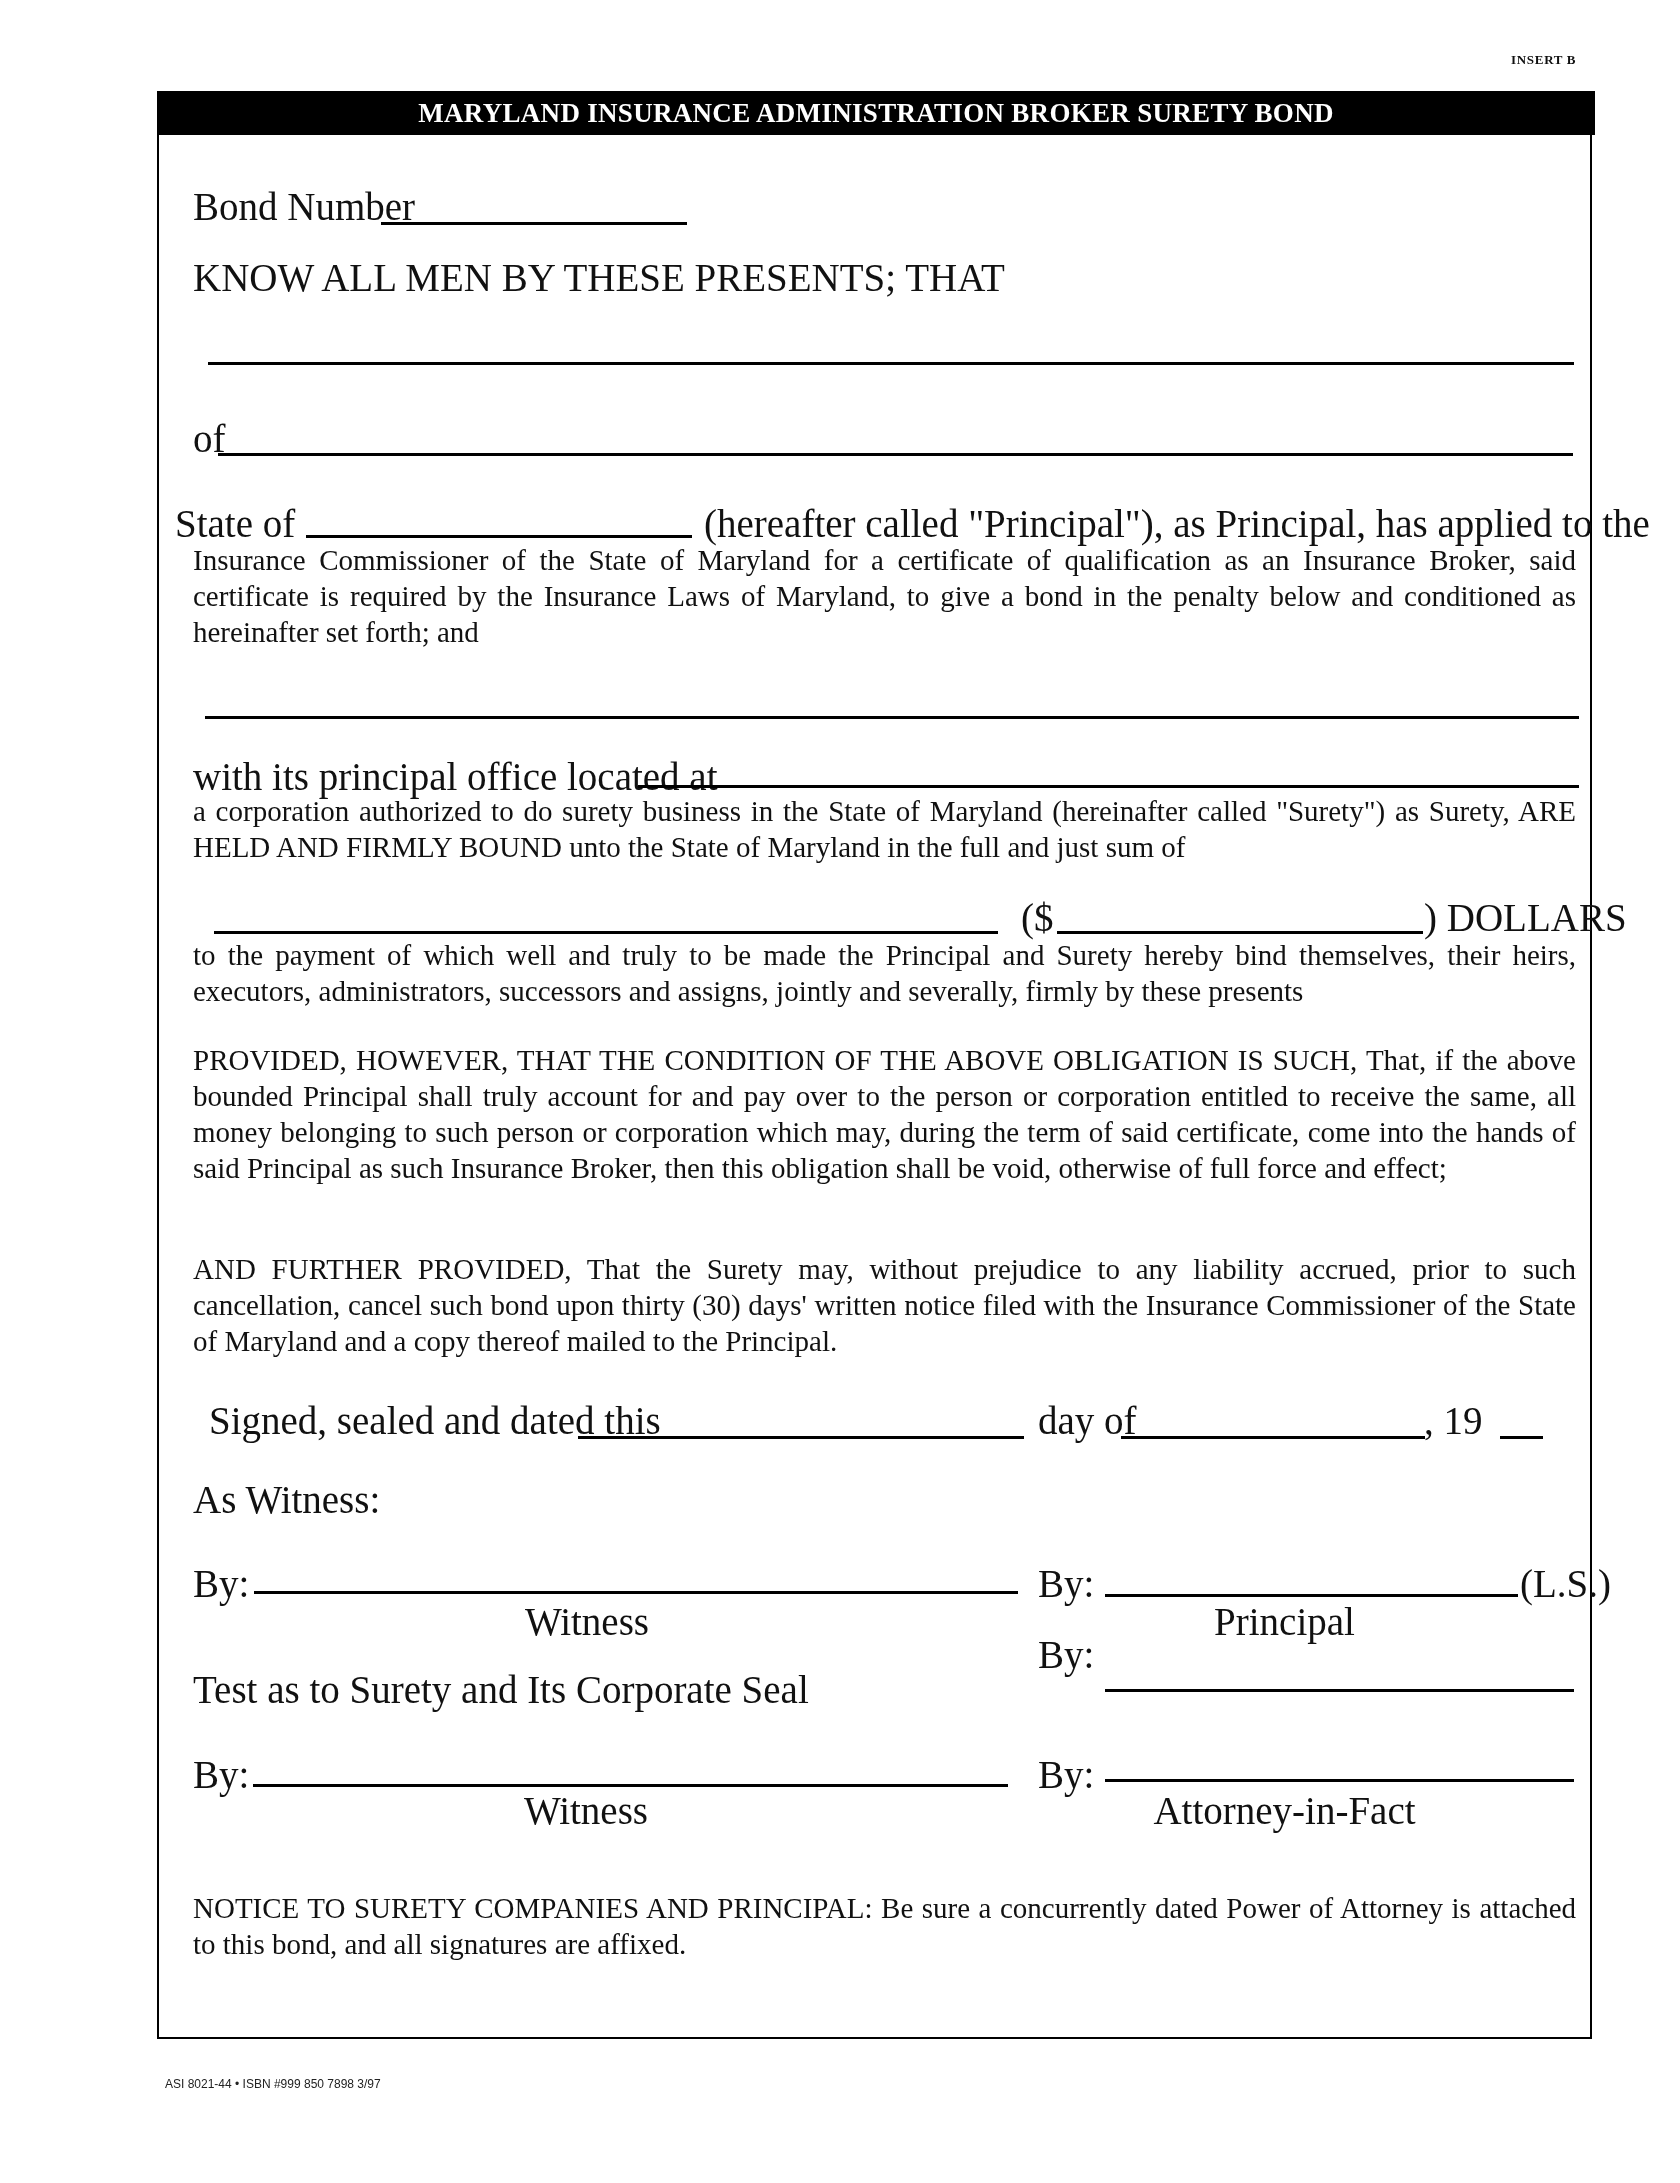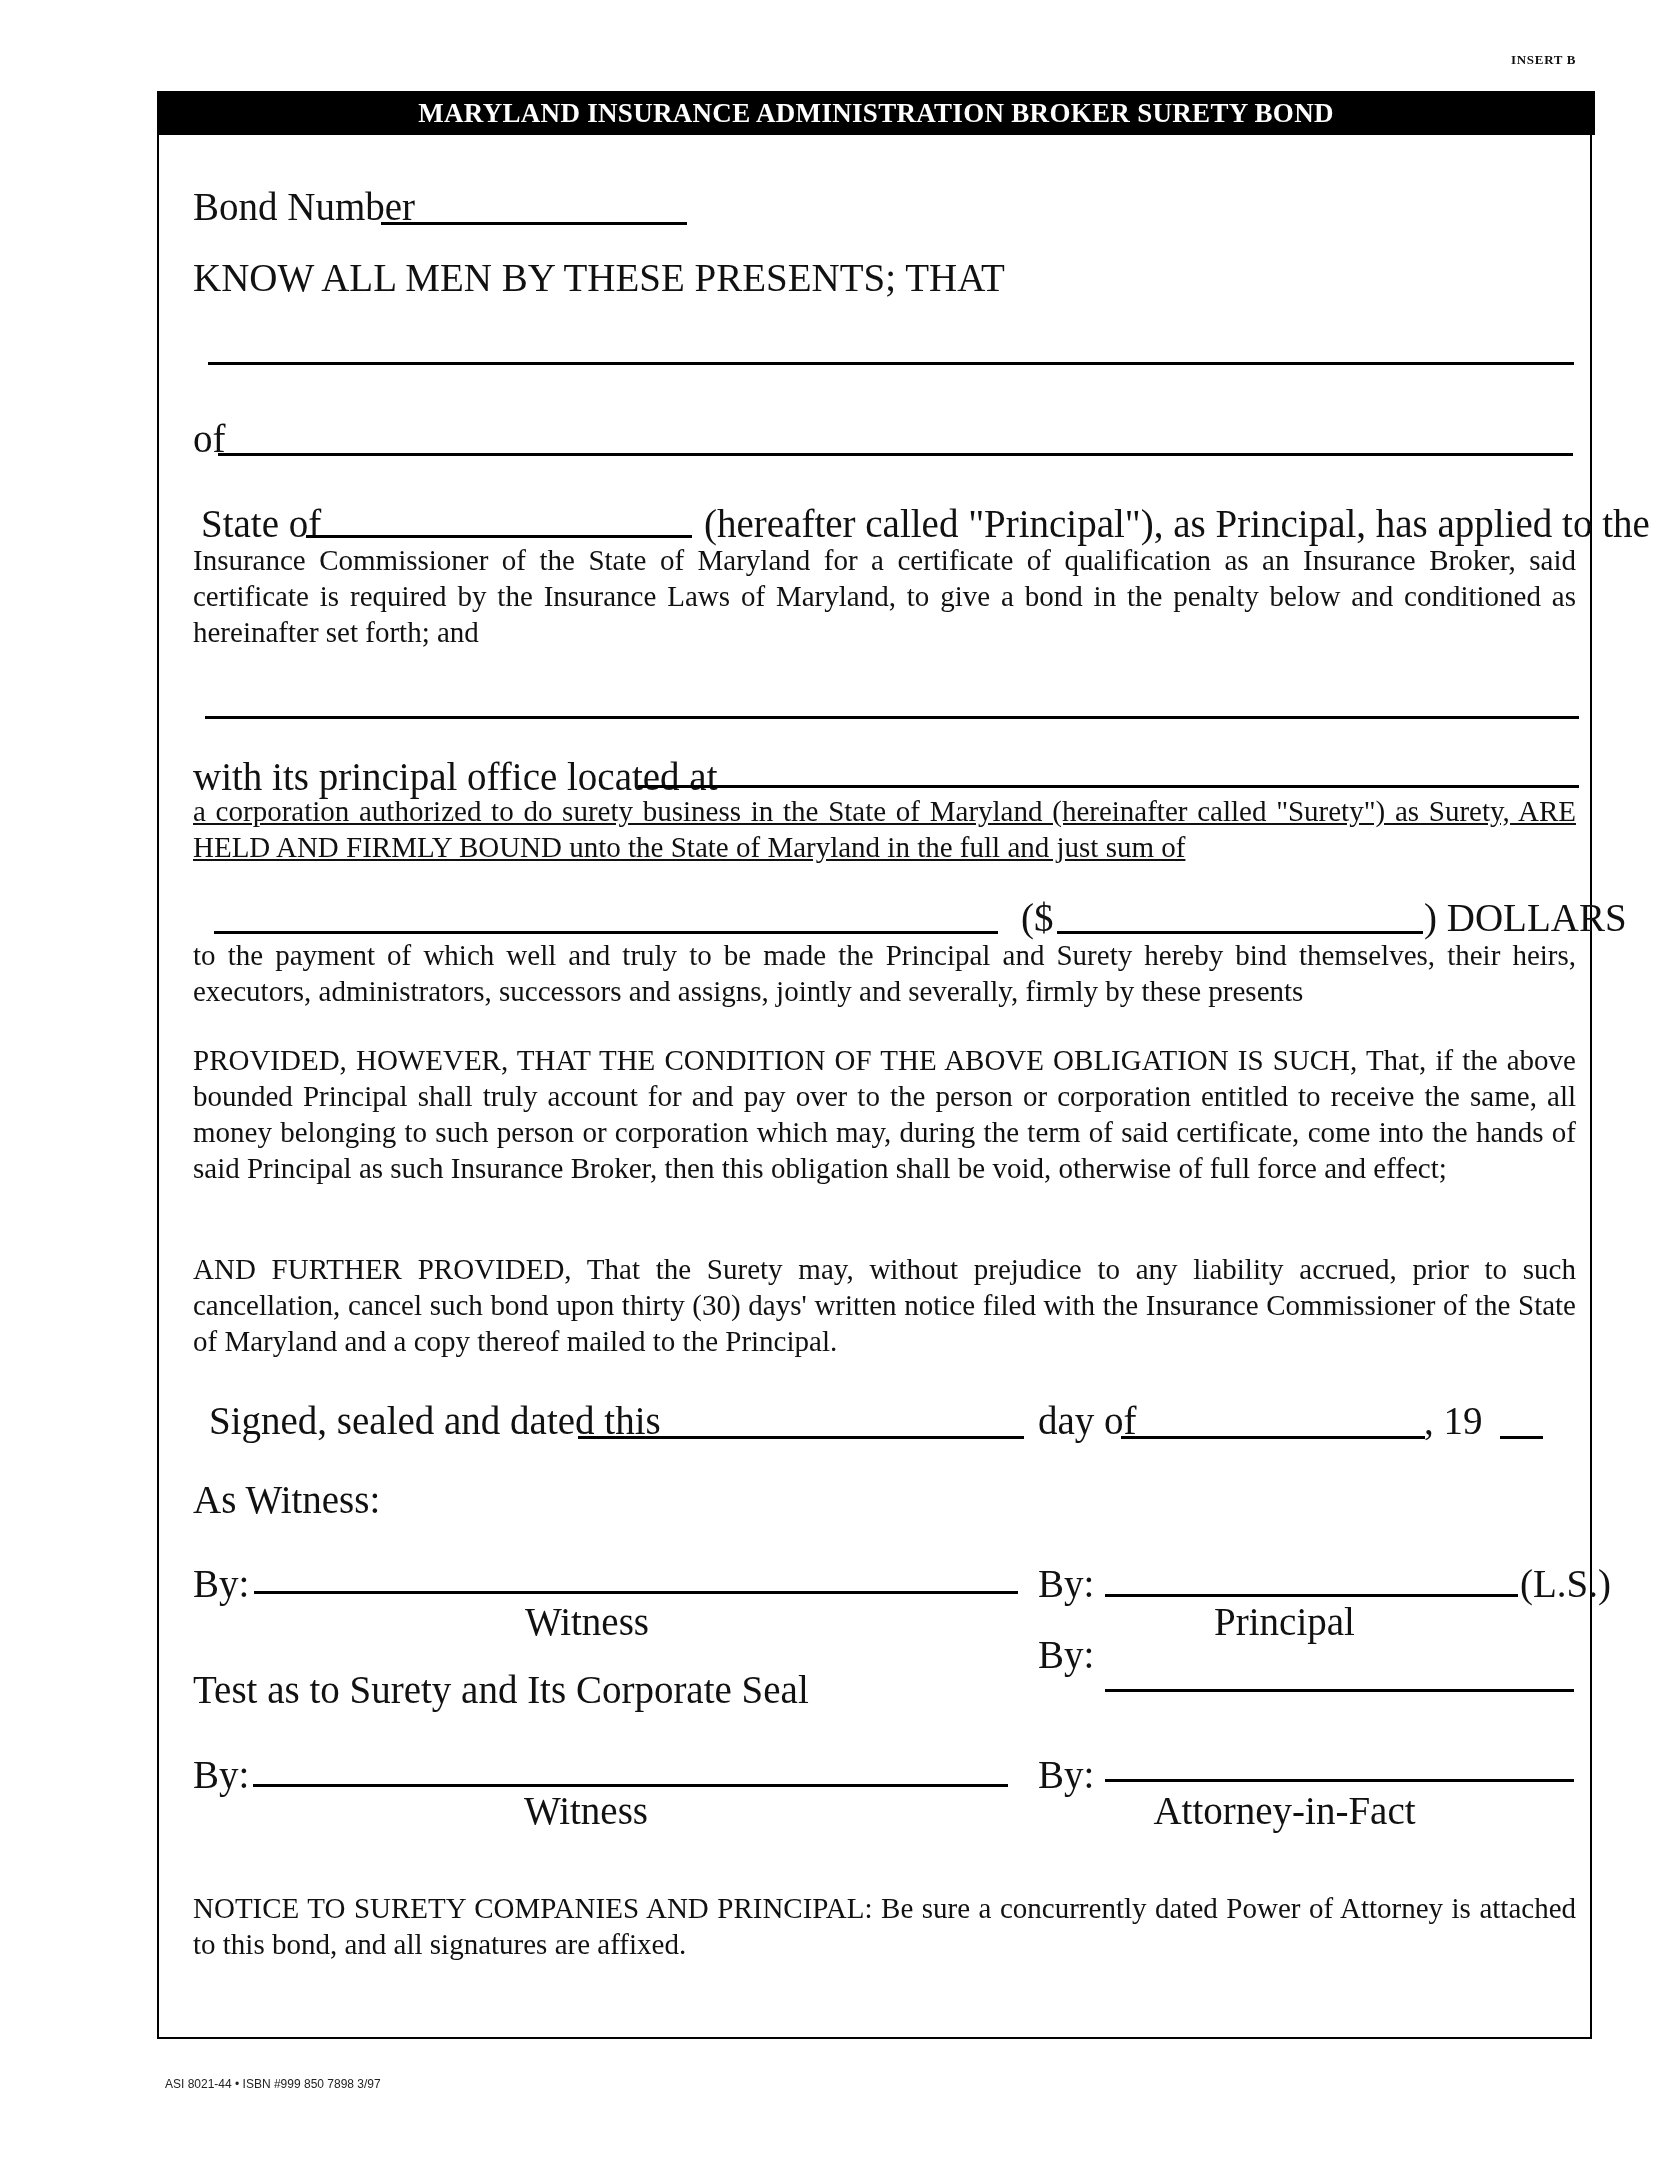--- a/index.html
+++ b/index.html
@@ -29,30 +29,30 @@
 
 <div class="abs txt" style="left:193px;top:189px;">Bond Number</div>
 <div class="line" style="left:381px;top:222px;width:306px;"></div>
 
 <div class="abs txt" style="left:193px;top:260px;">KNOW ALL MEN BY THESE PRESENTS; THAT</div>
 <div class="line" style="left:208px;top:362px;width:1366px;"></div>
 
 <div class="abs txt" style="left:193px;top:421px;">of</div>
 <div class="line" style="left:218px;top:453px;width:1355px;"></div>
 
-<div class="abs txt" style="left:201px;top:506px;">State of</div>
+<div class="abs txt" style="left:175px;top:506px;">State of</div>
 <div class="line" style="left:306px;top:535px;width:386px;"></div>
 <div class="abs txt" style="left:704px;top:506px;width:872px;text-align:right;">(hereafter called "Principal"), as Principal, has applied to the</div>
 <div class="para-block para" style="top:542px;">Insurance Commissioner of the State of Maryland for a certificate of qualification as an Insurance Broker, said certificate is required by the Insurance Laws of Maryland, to give a bond in the penalty below and conditioned as hereinafter set forth; and</div>
 
 <div class="line" style="left:205px;top:716px;width:1374px;"></div>
 
 <div class="abs txt" style="left:193px;top:759px;">with its principal office located at</div>
 <div class="line" style="left:638px;top:785px;width:941px;"></div>
-<div class="para-block para" style="top:793px;text-decoration:underline;">a corporation authorized to do surety business in the State of Maryland (hereinafter called "Surety") as Surety, ARE HELD AND FIRMLY BOUND unto the State of Maryland in the full and just sum of</div>
+<div class="para-block para" style="top:793px;">a corporation authorized to do surety business in the State of Maryland (hereinafter called "Surety") as Surety, ARE HELD AND FIRMLY BOUND unto the State of Maryland in the full and just sum of</div>
 
 <div class="line" style="left:214px;top:931px;width:784px;"></div>
 <div class="abs txt" style="left:1021px;top:900px;">($</div>
 <div class="line" style="left:1057px;top:931px;width:366px;"></div>
 <div class="abs txt" style="left:1424px;top:900px;">) DOLLARS</div>
 <div class="para-block para" style="top:937px;">to the payment of which well and truly to be made the Principal and Surety hereby bind themselves, their heirs, executors, administrators, successors and assigns, jointly and severally, firmly by these presents</div>
 
 <div class="para-block para" style="top:1042px;">PROVIDED, HOWEVER, THAT THE CONDITION OF THE ABOVE OBLIGATION IS SUCH, That, if the above bounded Principal shall truly account for and pay over to the person or corporation entitled to receive the same, all money belonging to such person or corporation which may, during the term of said certificate, come into the hands of said Principal as such Insurance Broker, then this obligation shall be void, otherwise of full force and effect;</div>
 
 <div class="para-block para" style="top:1251px;">AND FURTHER PROVIDED, That the Surety may, without prejudice to any liability accrued, prior to such cancellation, cancel such bond upon thirty (30) days' written notice filed with the Insurance Commissioner of the State of Maryland and a copy thereof mailed to the Principal.</div>

